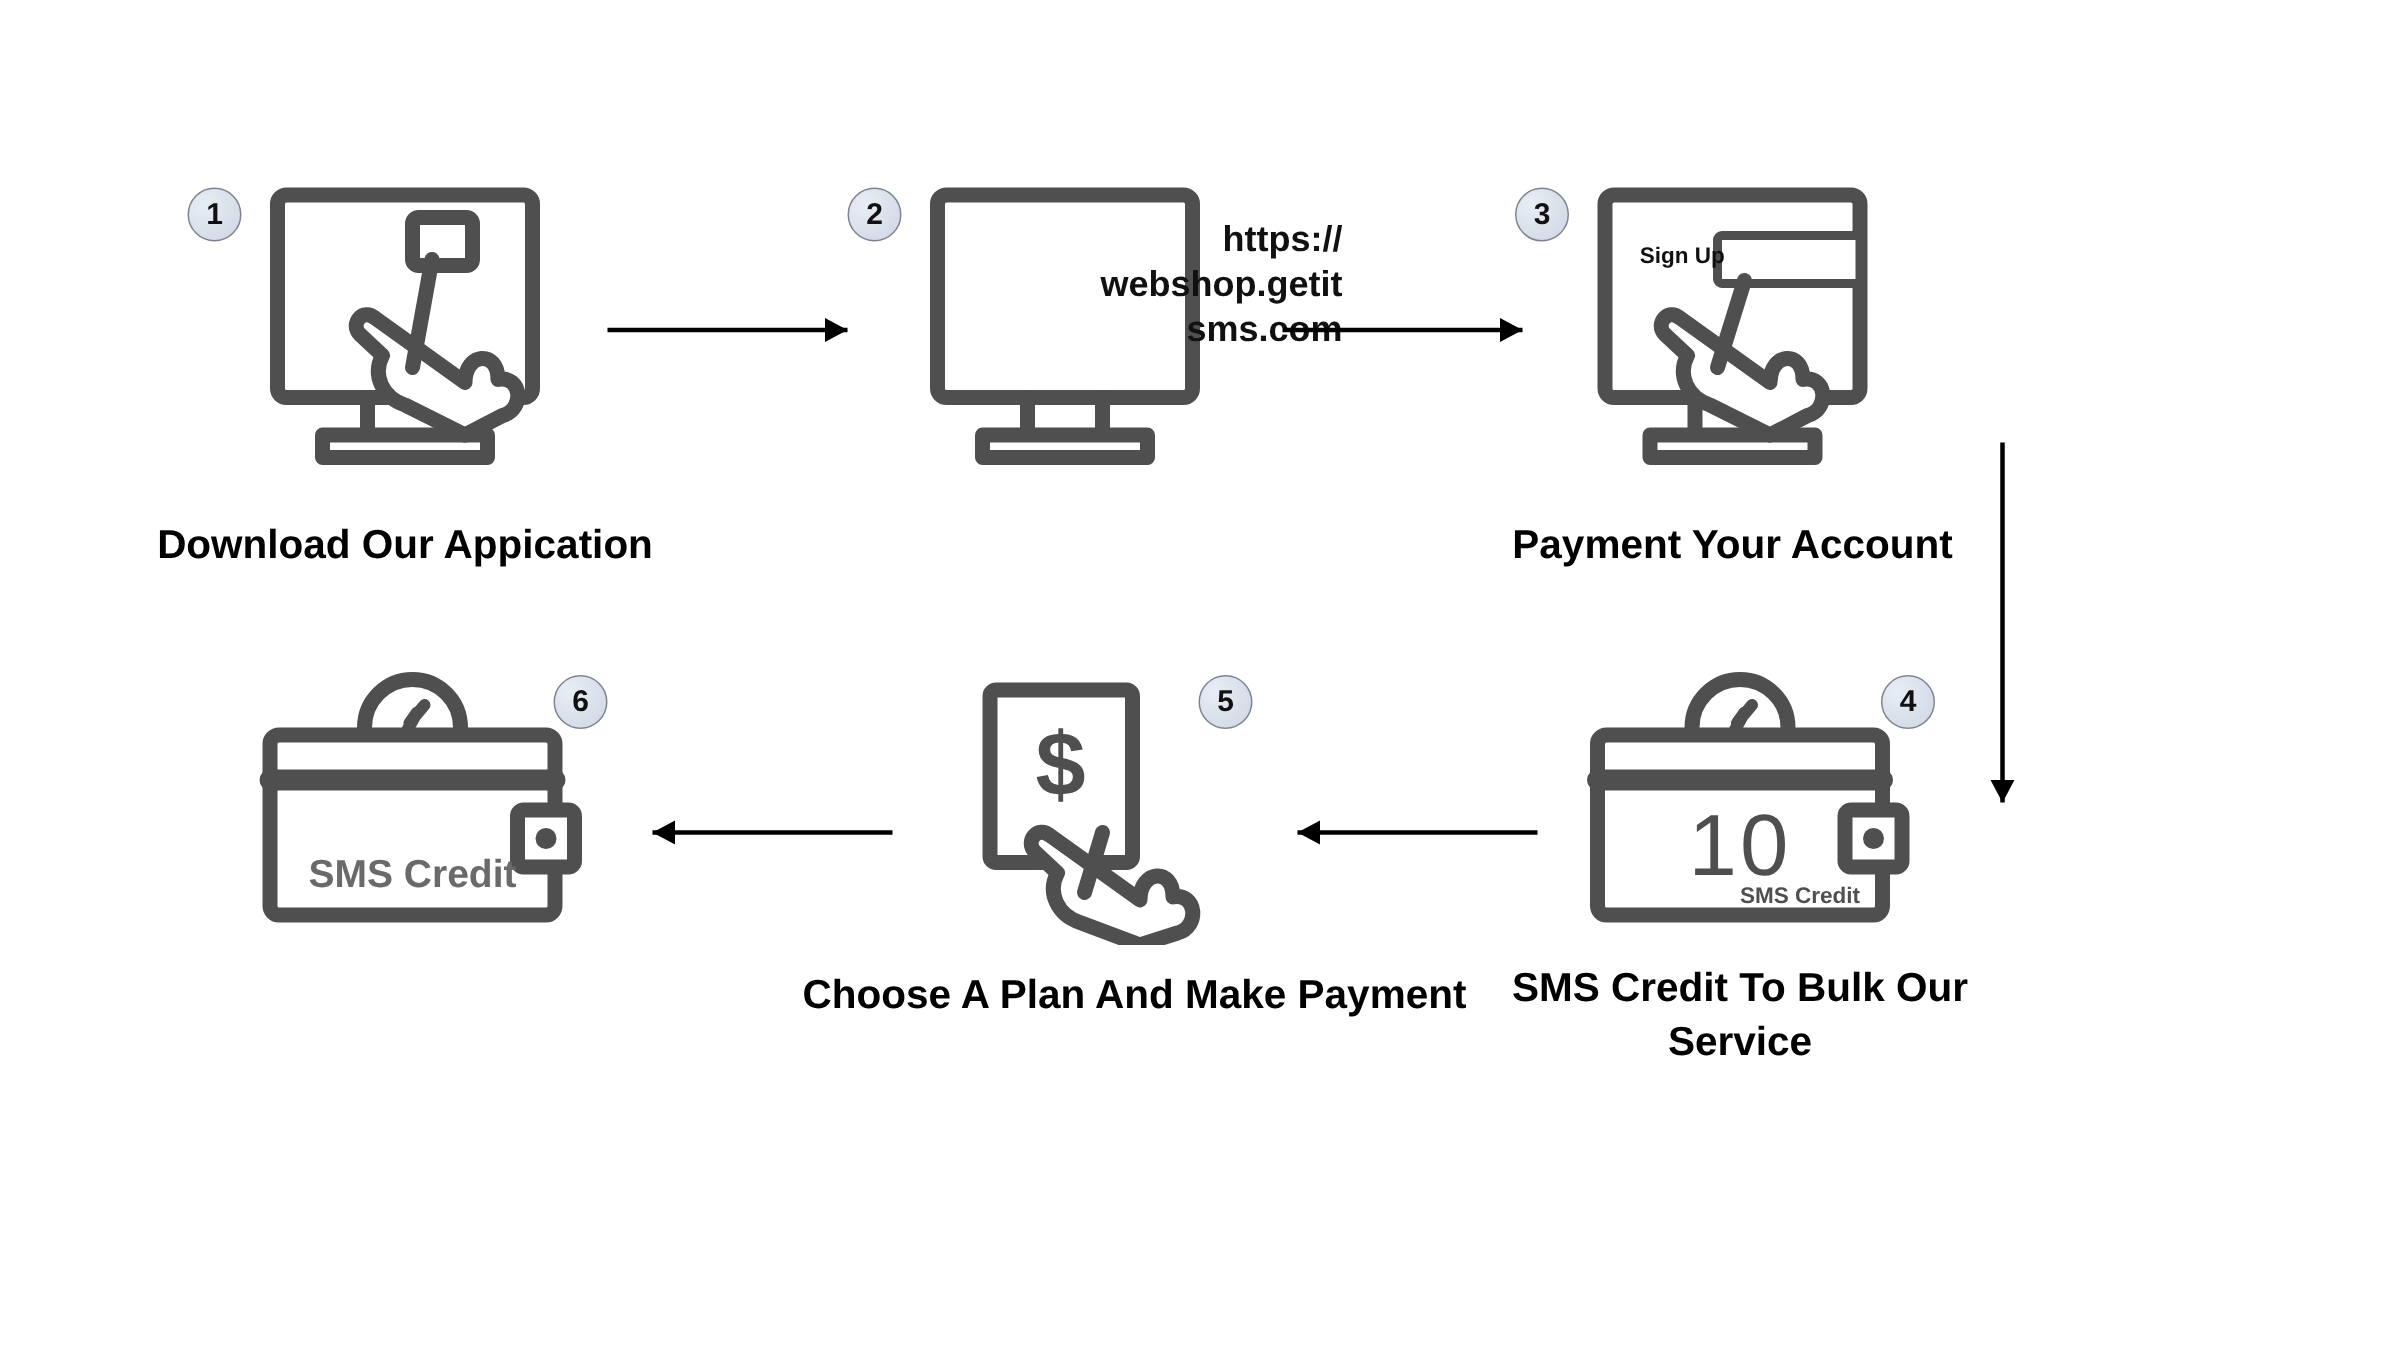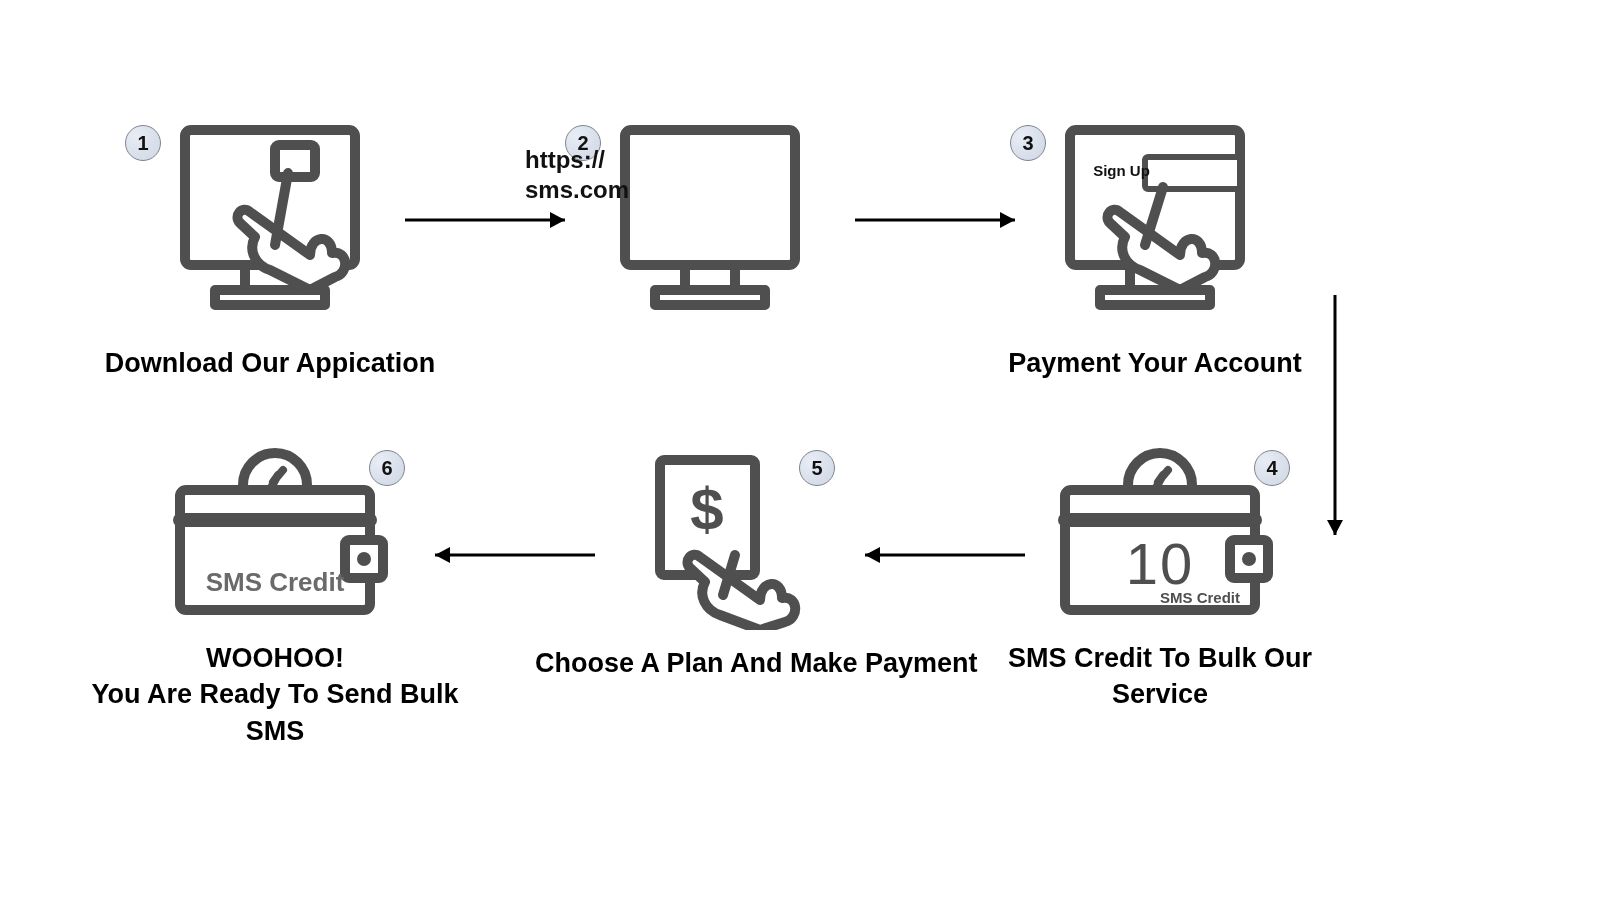--- a/index.html
+++ b/index.html
@@ -41,22 +41,23 @@
   <div class="step row1" style="left:525px;top:115px;">
     <div class="badge" style="left:40px;top:10px;">
       <span>2</span>
     </div>
     <svg width="220" height="200" viewBox="0 0 220 200" style="margin:0 auto;">
       <g fill="none" stroke="#4f4f4f" stroke-width="10" stroke-linejoin="round" stroke-linecap="round">
         <rect x="25" y="15" width="170" height="135" rx="6"></rect>
         <path d="M85 150 L85 175 M135 150 L135 175 M55 175 L165 175 L165 190 L55 190 Z"></path>
       </g>
     </svg>
-    <div style="position:absolute;top:30px;left:0;width:100%;text-align:left;font-weight:700;font-size:24px;line-height:1.25;color:#111;">
+    <div style="position:absolute;top:30px;left:0;width:100%;text-align:right;font-weight:700;font-size:24px;line-height:1.25;color:#111;">
       <div>https://</div>
+      <div>webshop.getit</div>
       <div>sms.com</div>
     </div>
   </div>
 
   <div class="step row1" style="left:970px;top:115px;">
     <div class="badge" style="left:40px;top:10px;">
       <span>3</span>
     </div>
     <svg width="220" height="200" viewBox="0 0 220 200" style="margin:0 auto;">
       <g fill="none" stroke="#4f4f4f" stroke-width="10" stroke-linejoin="round" stroke-linecap="round">
@@ -123,24 +124,20 @@
       <g fill="none" stroke="#4f4f4f" stroke-width="10" stroke-linejoin="round" stroke-linecap="round">
         <circle cx="115" cy="40" r="32" fill="#fff"></circle>
         <path d="M107 50 L118 30 L113 37 L123 25" stroke-width="8"></path>
         <rect x="20" y="45" width="190" height="120" rx="6" fill="#fff"></rect>
         <line x1="20" y1="75" x2="210" y2="75" stroke-width="14"></line>
         <rect x="185" y="95" width="38" height="38" rx="4" fill="#fff"></rect>
         <circle cx="204" cy="114" r="7" fill="#4f4f4f" stroke="none"></circle>
       </g>
     </svg>
     <div style="position:absolute;top:122px;left:0;width:100%;text-align:center;font-size:26px;font-weight:600;color:#6a6a6a;">SMS Credit</div>
-    <div class="cap">
-      <div>WOOHOO!</div>
-      <div>You Are Ready To Send Bulk SMS</div>
-    </div>
   </div>
 
   <svg class="arrow" style="left:400px;top:205px;" width="180" height="30">
     <line x1="5" y1="15" x2="165" y2="15" stroke="#000" stroke-width="3"></line>
     <polygon points="165,15 150,7 150,23" fill="#000"></polygon>
   </svg>
   <svg class="arrow" style="left:850px;top:205px;" width="180" height="30">
     <line x1="5" y1="15" x2="165" y2="15" stroke="#000" stroke-width="3"></line>
     <polygon points="165,15 150,7 150,23" fill="#000"></polygon>
   </svg>

